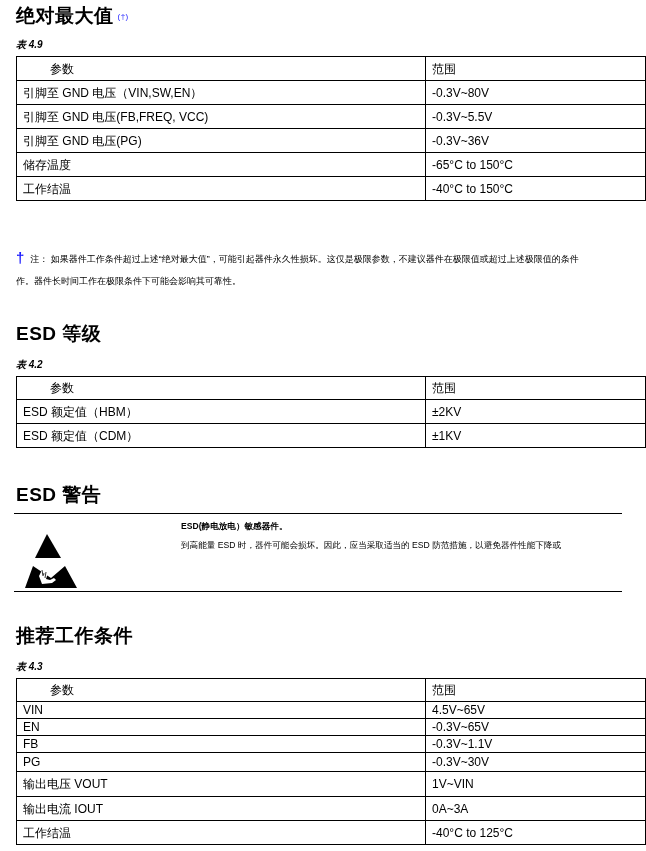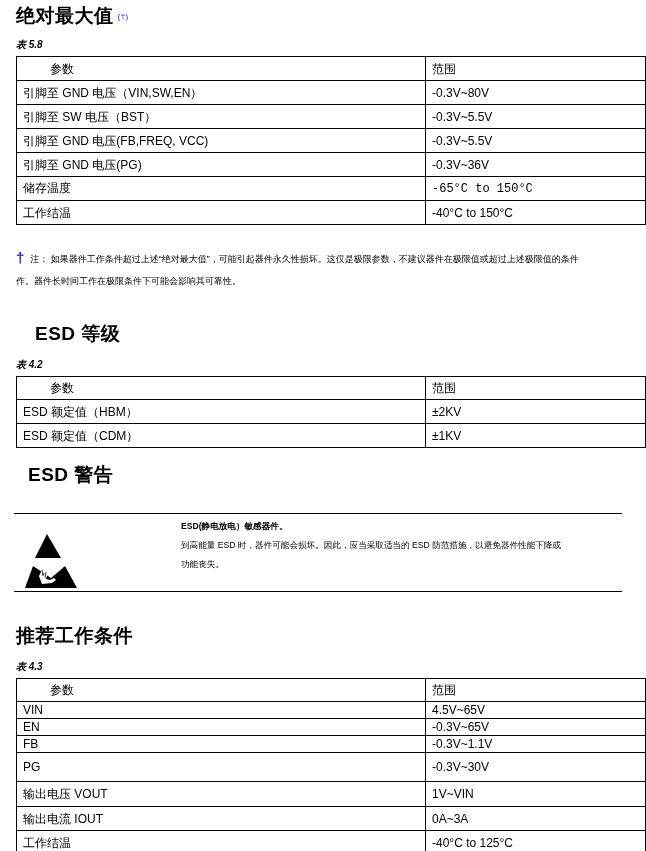--- a/index.html
+++ b/index.html
@@ -100,97 +100,92 @@
     .esd-text .title {
       font-weight: bold;
     }
   </style>
 </head>
 <body>
 
 <div class="heading" style="top:5px;">
   <span>绝对最大值</span><span class="dagger-ref">(†)</span>
 </div>
-<div class="caption" style="top:39px;">表 5.8</div>
+<div class="caption" style="top:39px;">表 4.9</div>
 
 <table class="spec" style="top:56px;">
   <tbody>
       <tr style="height:24px;">
     <td class="c1">参数</td>
     <td class="c2">范围</td>
   </tr>
   <tr style="height:24px;">
     <td>引脚至 GND 电压（VIN,SW,EN）</td>
     <td>-0.3V~80V</td>
   </tr>
   <tr style="height:24px;">
-    <td>引脚至 SW 电压（BST）</td>
-    <td>-0.3V~5.5V</td>
-  </tr>
-  <tr style="height:24px;">
     <td>引脚至 GND 电压(FB,FREQ, VCC)</td>
     <td>-0.3V~5.5V</td>
   </tr>
   <tr style="height:24px;margin-top:35px;">
     <td>引脚至 GND 电压(PG)</td>
     <td>-0.3V~36V</td>
   </tr>
-  <tr style="height:24px;font-family:Liberation Mono, monospace;">
+  <tr style="height:24px;">
     <td>储存温度</td>
     <td>-65°C to 150°C</td>
   </tr>
   <tr style="height:24px;">
     <td>工作结温</td>
     <td>-40°C to 150°C</td>
   </tr>
 </tbody>
   </table>
 
 <div class="note">
   <div><span class="dagger">†</span><span>注：  如果器件工作条件超过上述“绝对最大值”，可能引起器件永久性损坏。这仅是极限参数，不建议器件在极限值或超过上述极限值的条件</span></div>
   <div>作。器件长时间工作在极限条件下可能会影响其可靠性。</div>
 </div>
 
-<div class="heading" style="top:323px;margin-left:19px;">ESD 等级</div>
+<div class="heading" style="top:323px;">ESD 等级</div>
 <div class="caption" style="top:359px;">表 4.2</div>
 
 <table class="spec" style="top:376px;">
   <tbody>
       <tr style="height:23px;">
     <td class="c1">参数</td>
     <td class="c2">范围</td>
   </tr>
   <tr style="height:24px;">
     <td>ESD 额定值（HBM）</td>
     <td>±2KV</td>
   </tr>
   <tr style="height:24px;">
     <td>ESD 额定值（CDM）</td>
     <td>±1KV</td>
   </tr>
 </tbody>
   </table>
 
-<div class="heading" style="top:464px;margin-left:12px;">ESD 警告</div>
+<div class="heading" style="top:484px;">ESD 警告</div>
 
 <div class="esd-block">
   <svg class="esd-icon" viewBox="0 0 60 56">
 
     <polygon points="26,2 40,26 14,26" fill="#000"></polygon>
 
     <polygon points="12,34 4,56 56,56 44,34 30,46" fill="#000"></polygon>
 
     <path d="M18,44 l3,-6 l2,1 l-1,5 l3,-4 l2,1 l-2,6 l4,1 l4,-2 l2,2 l-4,3 l-10,1 z" fill="#fff"></path>
     <line x1="21" y1="38" x2="22" y2="44" stroke="#000" stroke-width="0.8"></line>
     <line x1="25" y1="40" x2="24" y2="46" stroke="#000" stroke-width="0.8"></line>
   </svg>
   <div class="esd-text">
     <div class="title">ESD(静电放电）敏感器件。</div>
     <div>到高能量 ESD 时，器件可能会损坏。因此，应当采取适当的 ESD 防范措施，以避免器件性能下降或</div>
-    <div>功能丧失。</div>
   </div>
 </div>
 
 <div class="heading" style="top:625px;">推荐工作条件</div>
 <div class="caption" style="top:661px;">表 4.3</div>
 
 <table class="spec" style="top:678px;">
   <tbody>
       <tr style="height:23px;">
     <td class="c1">参数</td>
@@ -201,21 +196,21 @@
     <td>4.5V~65V</td>
   </tr>
   <tr style="height:17px;">
     <td>EN</td>
     <td>-0.3V~65V</td>
   </tr>
   <tr style="height:17px;">
     <td>FB</td>
     <td>-0.3V~1.1V</td>
   </tr>
-  <tr style="height:29px;">
+  <tr style="height:19px;">
     <td>PG</td>
     <td>-0.3V~30V</td>
   </tr>
   <tr style="height:25px;">
     <td>输出电压 VOUT</td>
     <td>1V~VIN</td>
   </tr>
   <tr style="height:24px;">
     <td>输出电流 IOUT</td>
     <td>0A~3A</td>

